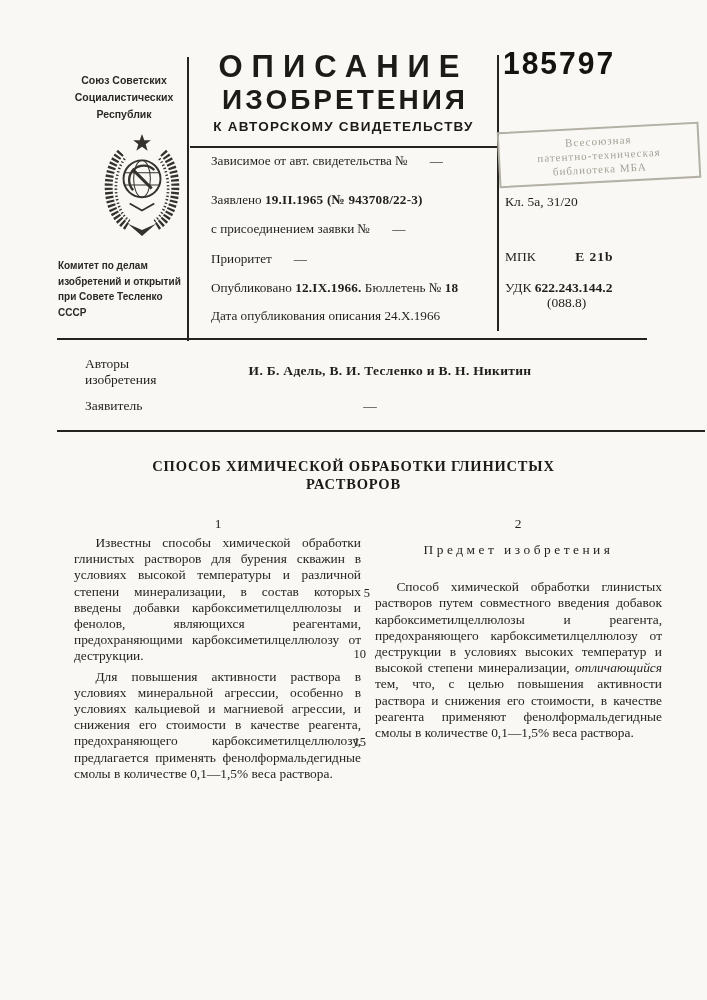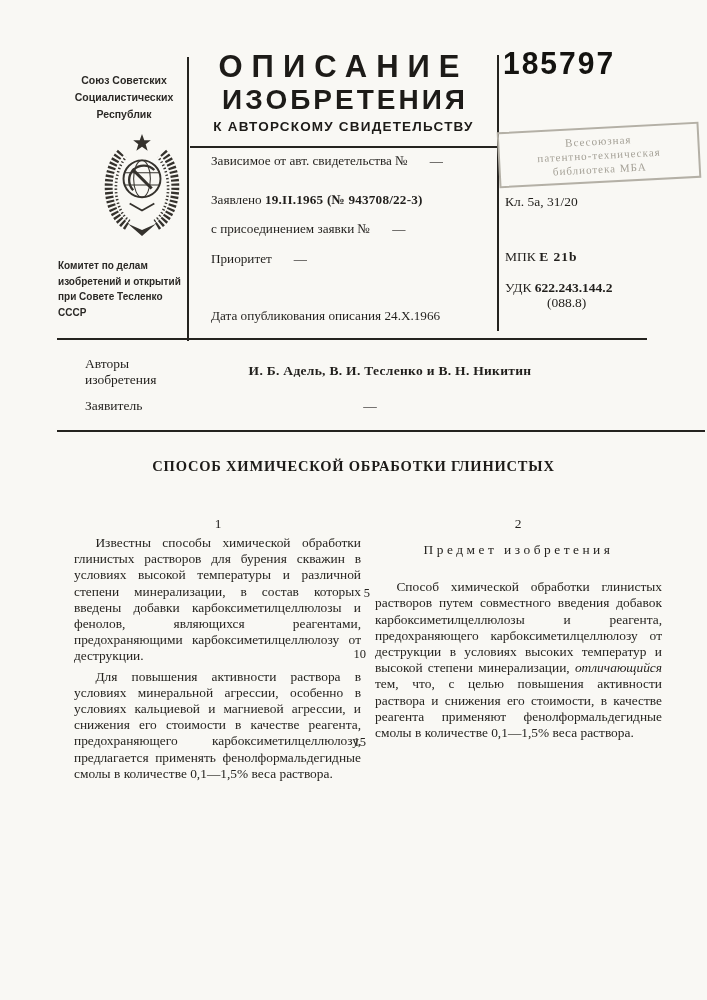--- a/index.html
+++ b/index.html
@@ -79,21 +79,21 @@
     font-size: 11px; line-height: 14px;
     letter-spacing: 1px;
   }
 
   
   .klass { left: 505px; top: 194px; font-size: 13.5px; }
   .mpk   { left: 505px; top: 249px; font-size: 13.5px; }
   .udk   { left: 505px; top: 280px; font-size: 13.5px; font-weight: bold; }
   .udk .lbl { font-weight: normal; }
   .udk2  { left: 547px; top: 295px; font-size: 13.5px; font-weight: normal; }
-  .mpk b { letter-spacing: 1px; }
+  .mpk b { letter-spacing: 1px; margin-left: 36px; }
 
   
   .biblio-row { left: 211px; width: 290px; font-size: 13.2px; white-space: nowrap; }
   .biblio-row b { letter-spacing: 0.2px; }
   .dash-sp { display: inline-block; margin-left: 22px; }
 
   
   .authors-label { left: 85px; top: 356px; font-size: 13.5px; line-height: 16px; }
   .authors-names {
     left: 190px; top: 363px; width: 400px; text-align: center;
@@ -223,38 +223,45 @@
   <div class="abs biblio-row" style="top:192px">
     <span>Заявлено</span>
     <b>19.II.1965 (№ 943708/22-3)</b>
   </div>
   <div class="abs biblio-row" style="top:221px">
     <span>с присоединением заявки №</span><span class="dash-sp">—</span>
   </div>
   <div class="abs biblio-row" style="top:251px">
     <span>Приоритет</span><span class="dash-sp">—</span>
   </div>
+  <div class="abs biblio-row" style="top:280px">
+    <span>Опубликовано</span>
+    <b>12.IX.1966.</b>
+    <span>Бюллетень №</span>
+    <b>18</b>
+  </div>
   <div class="abs biblio-row" style="top:308px">
     <span>Дата опубликования описания</span>
     <span>24.X.1966</span>
   </div>
 
   <div class="abs hrule rule-a"></div>
   <div class="abs hrule rule-b"></div>
 
   <div class="abs authors-label">
     <div>Авторы</div>
     <div>изобретения</div>
   </div>
   <div class="abs authors-names">И. Б. Адель, В. И. Тесленко и В. Н. Никитин</div>
   <div class="abs applicant-label">Заявитель</div>
   <div class="abs applicant-value">—</div>
 
   <div class="abs doc-title">
     <div>СПОСОБ ХИМИЧЕСКОЙ ОБРАБОТКИ ГЛИНИСТЫХ</div>
+    <div>РАСТВОРОВ</div>
   </div>
 
   <div class="abs col-number col1-number">1</div>
   <div class="abs col-number col2-number">2</div>
 
   <div class="abs gutter-num gn-5">5</div>
   <div class="abs gutter-num gn-10">10</div>
   <div class="abs gutter-num gn-15">15</div>
 
   <div class="abs body-col col-1">

